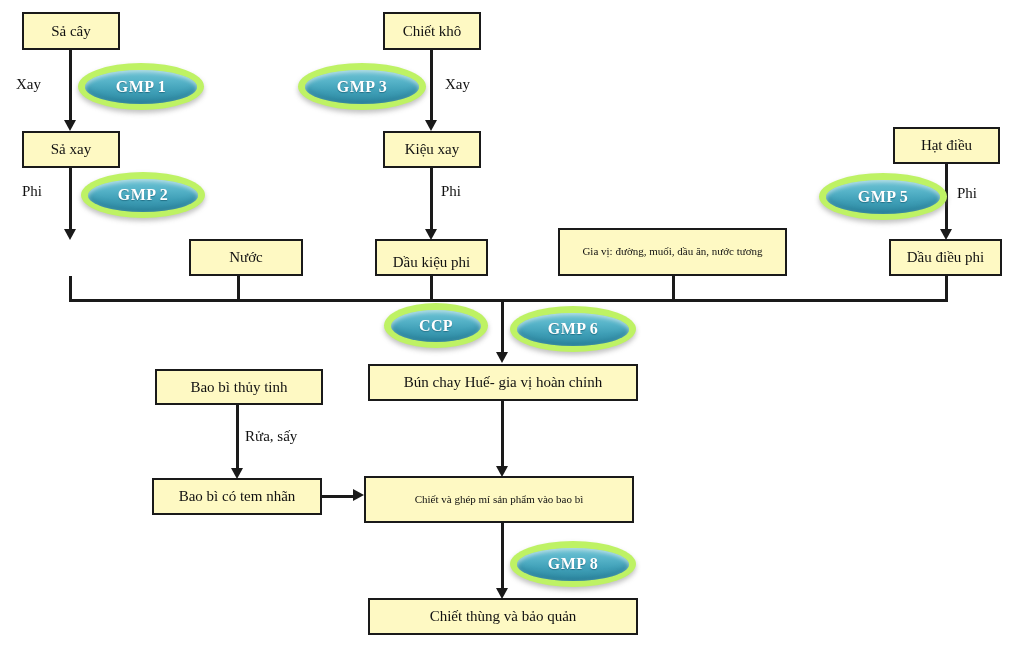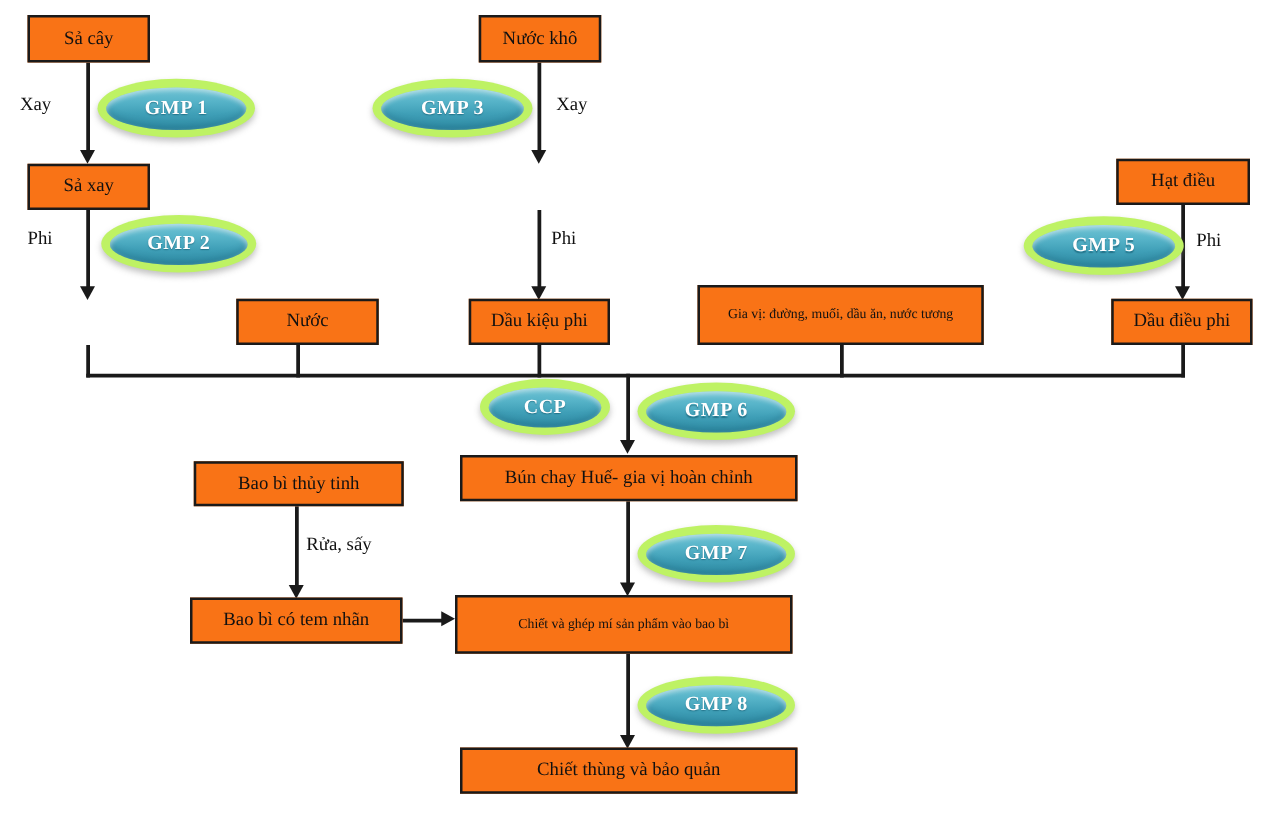--- a/index.html
+++ b/index.html
@@ -12,21 +12,21 @@
     width: 1024px;
     height: 654px;
     background: #ffffff;
     font-family: "Liberation Serif", "DejaVu Serif", serif;
     overflow: hidden;
   }
   .box {
     position: absolute;
     box-sizing: border-box;
     border: 2.5px solid #1a1a1a;
-    background: #f97316;
+    background: #fef9c3;
     display: flex;
     align-items: center;
     justify-content: center;
     text-align: center;
     color: #111111;
     font-size: 15px;
     line-height: 1.25;
     padding: 2px 0;
     z-index: 5;
   }
@@ -142,42 +142,45 @@
 
 
   <div class="vline" style="left:69px; top:276px; height:26px;"></div>
 
   <div class="box" style="left:189px; top:239px; width:114px; height:37px;">
     <span>Nước</span>
   </div>
   <div class="vline" style="left:237px; top:276px; height:26px;"></div>
 
   <div class="box" style="left:383px; top:12px; width:98px; height:38px;">
-    <span>Nước khô</span>
+    <span>Chiết khô</span>
   </div>
 
   <div class="vline" style="left:430px; top:50px; height:72px;"></div>
   <div class="arrow-down" style="left:425px; top:120px;"></div>
 
   <div class="edge-label" style="left:445px; top:76px;">Xay</div>
 
   <div class="gmp" style="left:298px; top:63px; width:128px; height:47px;">
     <div class="inner">
       <span class="label">GMP 3</span>
     </div>
   </div>
 
+  <div class="box" style="left:383px; top:131px; width:98px; height:37px;">
+    <span>Kiệu xay</span>
+  </div>
 
   <div class="vline" style="left:430px; top:168px; height:63px;"></div>
   <div class="arrow-down" style="left:425px; top:229px;"></div>
 
   <div class="edge-label" style="left:441px; top:183px;">Phi</div>
 
 
-  <div class="box" style="left:375px; top:239px; width:113px; height:37px;">
+  <div class="box" style="left:375px; top:239px; width:113px; height:37px;align-items:flex-end;">
     <span>Dầu kiệu phi</span>
   </div>
   <div class="vline" style="left:430px; top:276px; height:26px;"></div>
 
   <div class="box two-line" style="left:558px; top:228px; width:229px; height:48px;">
     <span>Gia vị: đường, muối, dầu ăn, nước tương</span>
   </div>
   <div class="vline" style="left:672px; top:276px; height:26px;"></div>
 
   <div class="box" style="left:893px; top:127px; width:107px; height:37px;">
@@ -233,25 +236,20 @@
   <div class="box" style="left:152px; top:478px; width:170px; height:37px;">
     <span>Bao bì có tem nhãn</span>
   </div>
 
   <div class="hline" style="left:322px; top:495px; width:33px;"></div>
   <div class="arrow-right" style="left:353px; top:489px;"></div>
 
   <div class="vline" style="left:501px; top:401px; height:67px;"></div>
   <div class="arrow-down" style="left:496px; top:466px;"></div>
 
-  <div class="gmp" style="left:510px; top:420px; width:126px; height:46px;">
-    <div class="inner">
-      <span class="label">GMP 7</span>
-    </div>
-  </div>
 
   <div class="box two-line" style="left:364px; top:476px; width:270px; height:47px;">
     <span>Chiết và ghép mí sản phẩm vào bao bì</span>
   </div>
 
   <div class="vline" style="left:501px; top:523px; height:68px;"></div>
   <div class="arrow-down" style="left:496px; top:588px;"></div>
 
   <div class="gmp" style="left:510px; top:541px; width:126px; height:46px;">
     <div class="inner">

